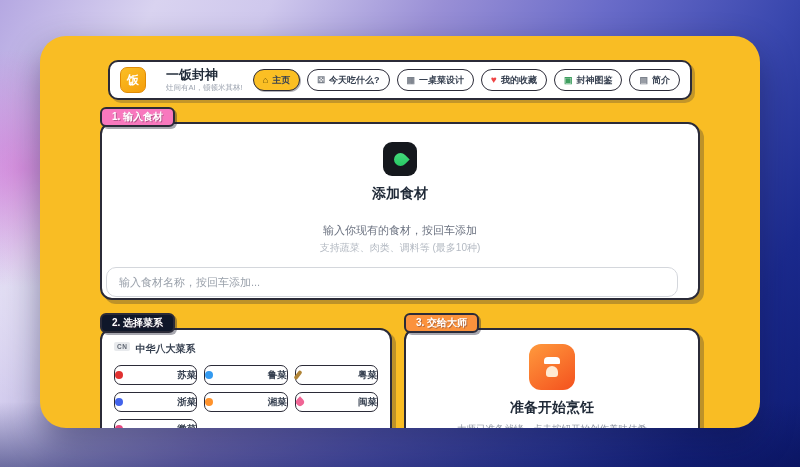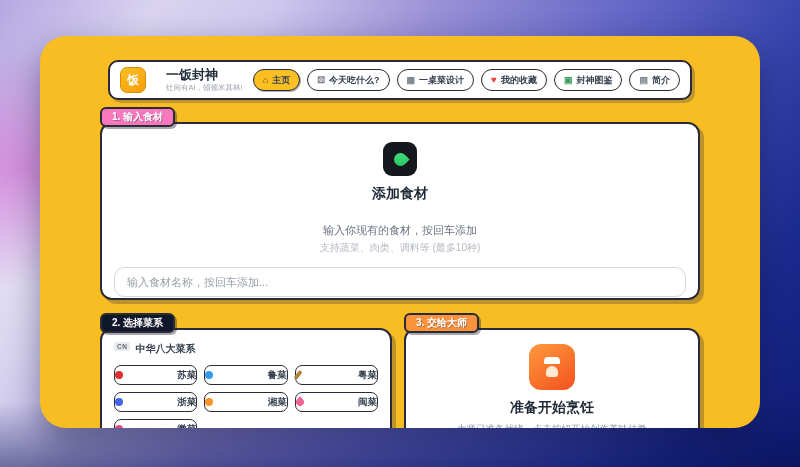--- a/index.html
+++ b/index.html
@@ -68,21 +68,21 @@
   }
   .leaf{
     width:13px;height:13px;background:linear-gradient(135deg,#4ade80,#22c55e);
     border-radius:50% 0 50% 50%;transform:rotate(45deg);
   }
   .leaf.small{width:9px;height:9px;}
   .card-title{margin-top:9px;font-size:14px;font-weight:800;color:#1f2937;}
   .card-desc{margin-top:20px;font-size:11px;color:#6b7280;}
   .card-hint{margin-top:3px;font-size:10px;color:#b3b9c2;}
   .ingredient-input{
-    display:block;margin:12px 12px 0;width:calc(100% - 24px);height:30px;border-radius:10px;
+    display:block;margin:12px 4px 0;width:calc(100% - 24px);height:30px;border-radius:10px;
     border:1.5px solid #d4d7dc;padding:0 12px;box-sizing:border-box;font-size:11px;color:#374151;
     font-family:"Liberation Sans", sans-serif;outline:none;
   }
   .ingredient-input::placeholder{color:#9aa1ab;}
   .quick-row{
     margin:8px 12px 0;border-top:1px solid #e9ebee;height:30px;
     display:flex;align-items:center;justify-content:space-between;cursor:pointer;
   }
   .quick-left{display:flex;align-items:center;gap:6px;font-size:10px;font-weight:700;color:#374151;}
   .chevron{

